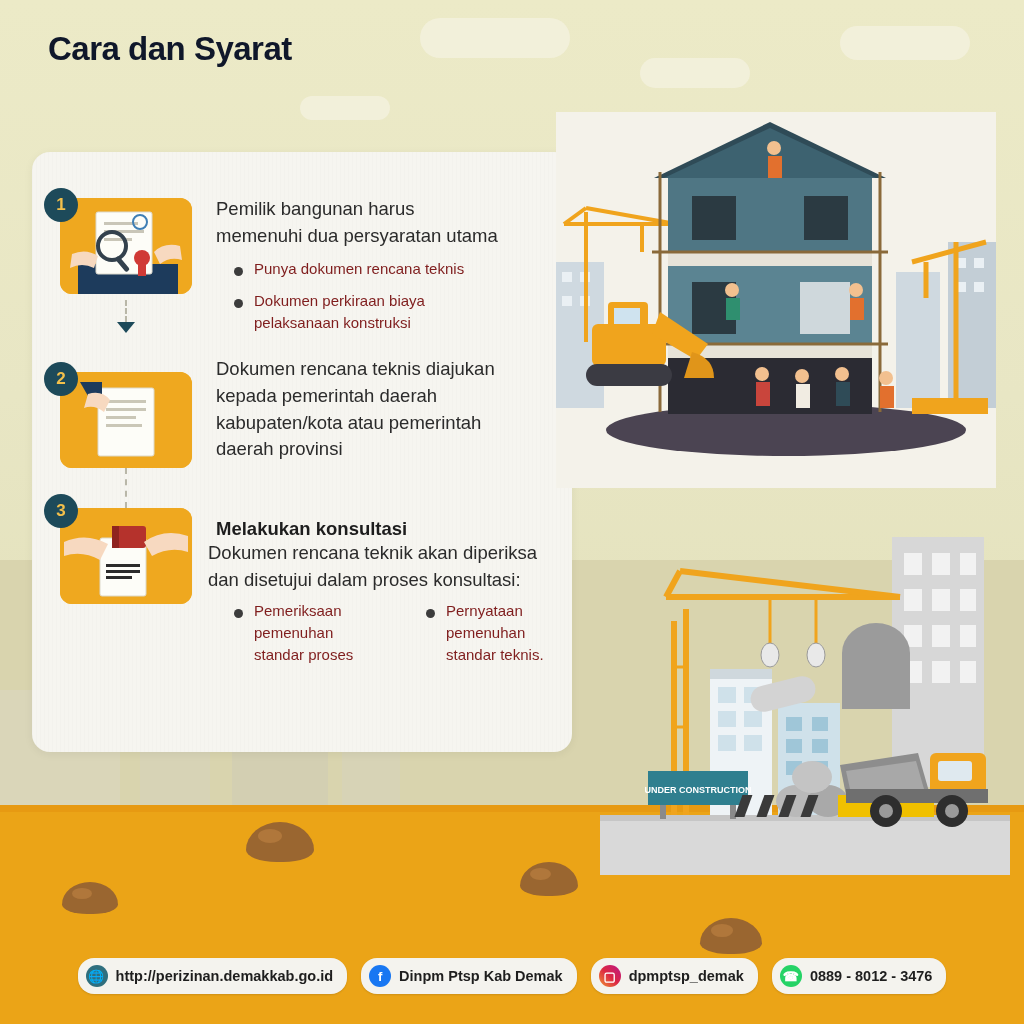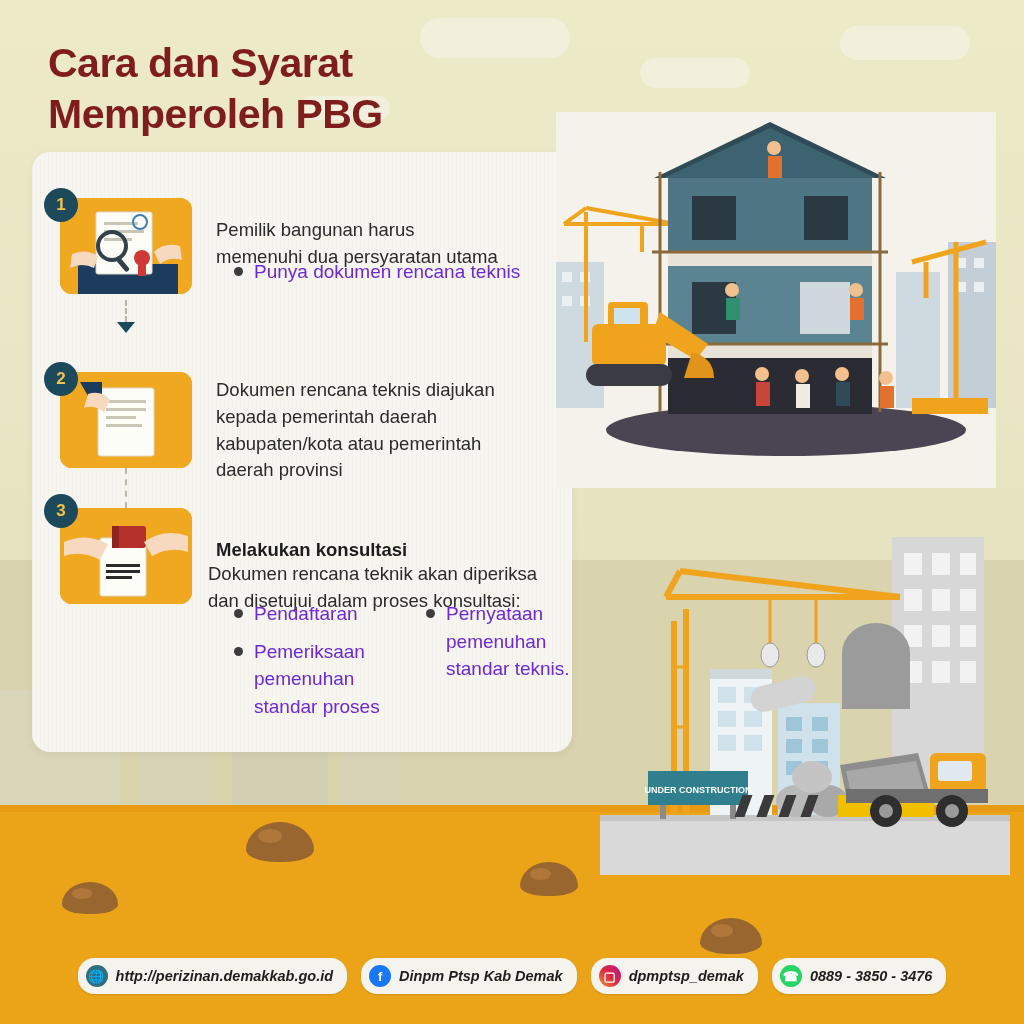--- a/index.html
+++ b/index.html
@@ -45,50 +45,49 @@
   .card {
     position: absolute; left: 32px; top: 152px; width: 540px; height: 600px;
     background: #f6f5f0; border-radius: 18px;
     box-shadow: 0 2px 10px rgba(0,0,0,.06);
     background-image: repeating-linear-gradient(90deg, rgba(0,0,0,.012) 0 1px, transparent 1px 4px);
   }
 
   
   .title {
     position: absolute; left: 48px; top: 28px; width: 600px;
-    color: #7f1d1d; font-size: 41px; font-weight: bold; line-height: 1.25;
+    color: #0f172a; font-size: 33px; font-weight: bold; line-height: 1.25;
     letter-spacing: -.5px;
-    margin-top: 10px;
   }
   .badge {
     position: absolute; width: 34px; height: 34px; border-radius: 50%;
     background: #1d4a5a; color: #f3c04b; font-size: 17px; font-weight: bold;
     display: flex; align-items: center; justify-content: center; z-index: 4;
   }
   .thumb {
     position: absolute; width: 132px; height: 96px; border-radius: 12px;
     background: #efa81f; overflow: hidden;
   }
   .thumb.t3 { background: #efa81f; }
   .dashline {
     position: absolute; width: 0; border-left: 2px dashed #b9b7a8;
   }
   .arrowdown {
     position: absolute; width: 0; height: 0;
     border-left: 9px solid transparent; border-right: 9px solid transparent;
     border-top: 11px solid #1d4a5a;
   }
   .steptext {
-    position: absolute; color: #2b2b2b; font-size: 18.5px; line-height: 1.45; margin-top: 21px;
+    position: absolute; color: #2b2b2b; font-size: 18.5px; line-height: 1.45;
   }
   .steptext.bold { font-weight: bold; color: #1d1d1d; }
   .bullets { position: absolute; }
   .bullet {
-    position: relative; padding-left: 22px; color: #6d28d9;
-    font-size: 19px; line-height: 1.45; margin-bottom: 10px;
+    position: relative; padding-left: 22px; color: #7f1d1d;
+    font-size: 15px; line-height: 1.45; margin-bottom: 10px;
   }
   .bullet::before {
     content: ""; position: absolute; left: 2px; top: 9px;
     width: 9px; height: 9px; border-radius: 50%; background: #3c3c3c;
   }
 
   
   .illo-top {
     position: absolute; left: 556px; top: 112px; width: 440px; height: 376px;
     overflow: hidden;
@@ -111,21 +110,21 @@
   }
   .chip .ic {
     width: 22px; height: 22px; border-radius: 50%;
     display: flex; align-items: center; justify-content: center;
     color: #fff; font-size: 13px; font-weight: bold; flex: 0 0 auto;
   }
   .ic-web { background: #2f6f7e; }
   .ic-fb  { background: #1877f2; }
   .ic-ig  { background: linear-gradient(45deg,#f09433,#dc2743,#bc1888); border-radius: 6px; }
   .ic-wa  { background: #25d366; }
-  .chip .lbl { white-space: nowrap; font-style: italic; }
+  .chip .lbl { white-space: nowrap; }
 </style>
 </head>
 <body>
 
 <div class="bg-sky"></div>
 <div class="bg-hills"></div>
 
 <div class="cloud" style="left:420px; top:18px; width:150px; height:40px;"></div>
 <div class="cloud" style="left:640px; top:58px; width:110px; height:30px;"></div>
 <div class="cloud" style="left:840px; top:26px; width:130px; height:34px;"></div>
@@ -139,21 +138,20 @@
 <div class="bg-ground-top"></div>
 <div class="bg-ground"></div>
 
 <div class="mound" style="left:246px; top:822px; width:68px; height:40px;"></div>
 <div class="mound" style="left:62px;  top:882px; width:56px; height:32px;"></div>
 <div class="mound" style="left:520px; top:862px; width:58px; height:34px;"></div>
 <div class="mound" style="left:700px; top:918px; width:62px; height:36px;"></div>
 
 <div class="title">
   <div>Cara dan Syarat</div>
-  <div>Memperoleh PBG</div>
 </div>
 
 <div class="card"></div>
 
 <div class="dashline" style="left:125px; top:300px; height:22px;"></div>
 <div class="arrowdown" style="left:117px; top:322px;"></div>
 <div class="dashline" style="left:125px; top:468px; height:40px;"></div>
 
 <div class="badge" style="left:44px; top:188px;">1</div>
 <div class="thumb" style="left:60px; top:198px;">
@@ -172,20 +170,22 @@
     <path d="M12 56 q14 -6 26 2 l-4 12 q-12 -6 -24 0 z" fill="#f7d9c0"></path>
     <path d="M120 48 q-16 -4 -26 6 l6 12 q10 -8 22 -4 z" fill="#f7d9c0"></path>
   </svg>
 </div>
 <div class="steptext" style="left:216px; top:196px; width:330px;">
   <div style="white-space: pre-line;">Pemilik bangunan harus
 memenuhi dua persyaratan utama</div>
 </div>
 <div class="bullets" style="left:232px; top:258px; width:320px;">
   <div class="bullet" style="white-space: pre-line;">Punya dokumen rencana teknis</div>
+  <div class="bullet" style="white-space: pre-line;">Dokumen perkiraan biaya
+pelaksanaan konstruksi</div>
 </div>
 
 <div class="badge" style="left:44px; top:362px;">2</div>
 <div class="thumb" style="left:60px; top:372px;">
   <svg width="132" height="96" viewBox="0 0 132 96">
     <rect x="0" y="0" width="132" height="96" fill="#efa81f"></rect>
     <rect x="38" y="16" width="56" height="68" rx="2" fill="#fdfdf8" stroke="#ddd9c9"></rect>
     <rect x="46" y="28" width="40" height="3" fill="#cac7b7"></rect>
     <rect x="46" y="36" width="40" height="3" fill="#cac7b7"></rect>
     <rect x="46" y="44" width="30" height="3" fill="#cac7b7"></rect>
@@ -210,21 +210,20 @@
     <rect x="52" y="18" width="34" height="22" rx="3" fill="#b5322c"></rect>
     <rect x="52" y="18" width="7" height="22" fill="#8f231f"></rect>
     <path d="M4 34 q22 -10 44 2 l-8 16 q-18 -10 -36 -4 z" fill="#f7d9c0"></path>
     <path d="M128 28 q-24 -8 -44 6 l8 14 q18 -10 36 -4 z" fill="#f7d9c0"></path>
   </svg>
 </div>
 <div class="steptext bold" style="left:216px; top:516px; width:340px;">Melakukan konsultasi</div>
 <div class="steptext" style="left:208px; top:540px; width:360px; white-space: pre-line;">Dokumen rencana teknik akan diperiksa
 dan disetujui dalam proses konsultasi:</div>
 <div class="bullets" style="left:232px; top:600px; width:190px;">
-  <div class="bullet" style="white-space: pre-line;">Pendaftaran</div>
   <div class="bullet" style="white-space: pre-line;">Pemeriksaan
 pemenuhan
 standar proses</div>
 </div>
 <div class="bullets" style="left:424px; top:600px; width:150px;">
   <div class="bullet" style="white-space: pre-line;">Pernyataan
 pemenuhan
 standar teknis.</div>
 </div>
 
@@ -412,15 +411,15 @@
   <div class="chip">
     <span class="ic ic-fb">f</span>
     <span class="lbl">Dinpm Ptsp Kab Demak</span>
   </div>
   <div class="chip">
     <span class="ic ic-ig">▢</span>
     <span class="lbl">dpmptsp_demak</span>
   </div>
   <div class="chip">
     <span class="ic ic-wa">☎</span>
-    <span class="lbl">0889 - 3850 - 3476</span>
+    <span class="lbl">0889 - 8012 - 3476</span>
   </div>
 </div>
 
 </body></html>

